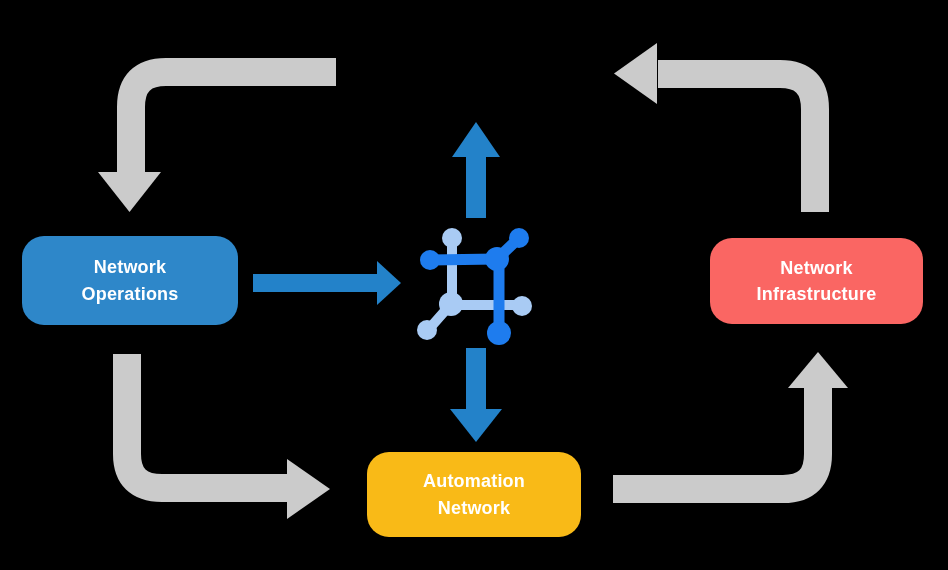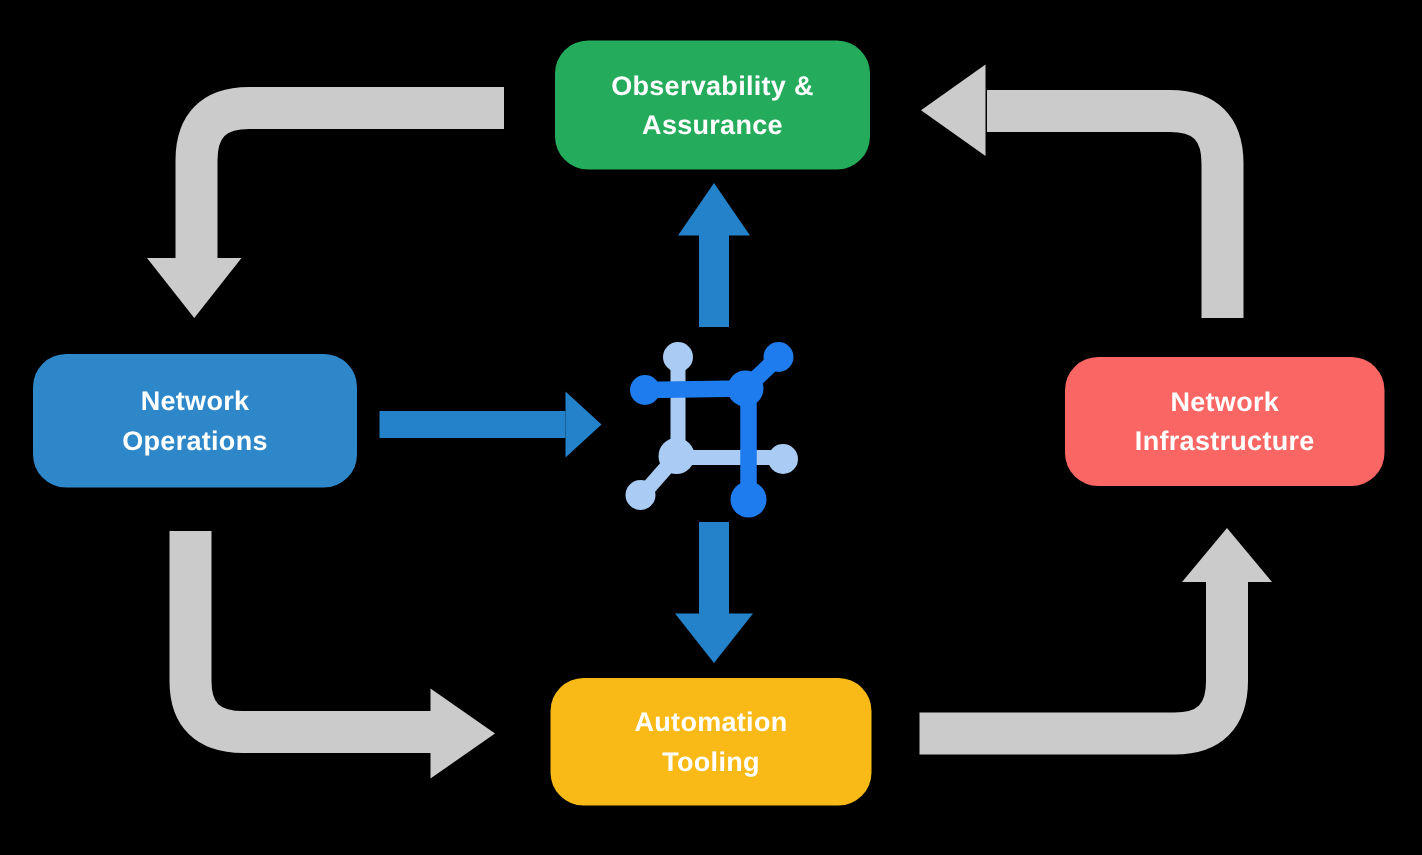--- a/index.html
+++ b/index.html
@@ -85,33 +85,29 @@
       <line class="ic-dark" x1="430" y1="260" x2="497" y2="259"></line>
       <line class="ic-dark" x1="497" y1="259" x2="519" y2="238"></line>
       <line class="ic-dark" x1="499" y1="259" x2="499" y2="332"></line>
       <circle class="ic-dark-dot" cx="430" cy="260" r="10"></circle>
       <circle class="ic-dark-dot" cx="497" cy="259" r="12"></circle>
       <circle class="ic-dark-dot" cx="519" cy="238" r="10"></circle>
       <circle class="ic-dark-dot" cx="499" cy="333" r="12"></circle>
     </g>
   </svg>
 
-  <div class="node node-observability">
-    <div class="node-label">Observability &amp;
-Assurance</div>
-  </div>
 
   <div class="node node-netops">
     <div class="node-label">Network
 Operations</div>
   </div>
 
   <div class="node node-infra">
     <div class="node-label">Network
 Infrastructure</div>
   </div>
 
   <div class="node node-automation">
     <div class="node-label">Automation
-Tooling</div>
+Network</div>
   </div>
 
 </div>
 
 </body></html>

